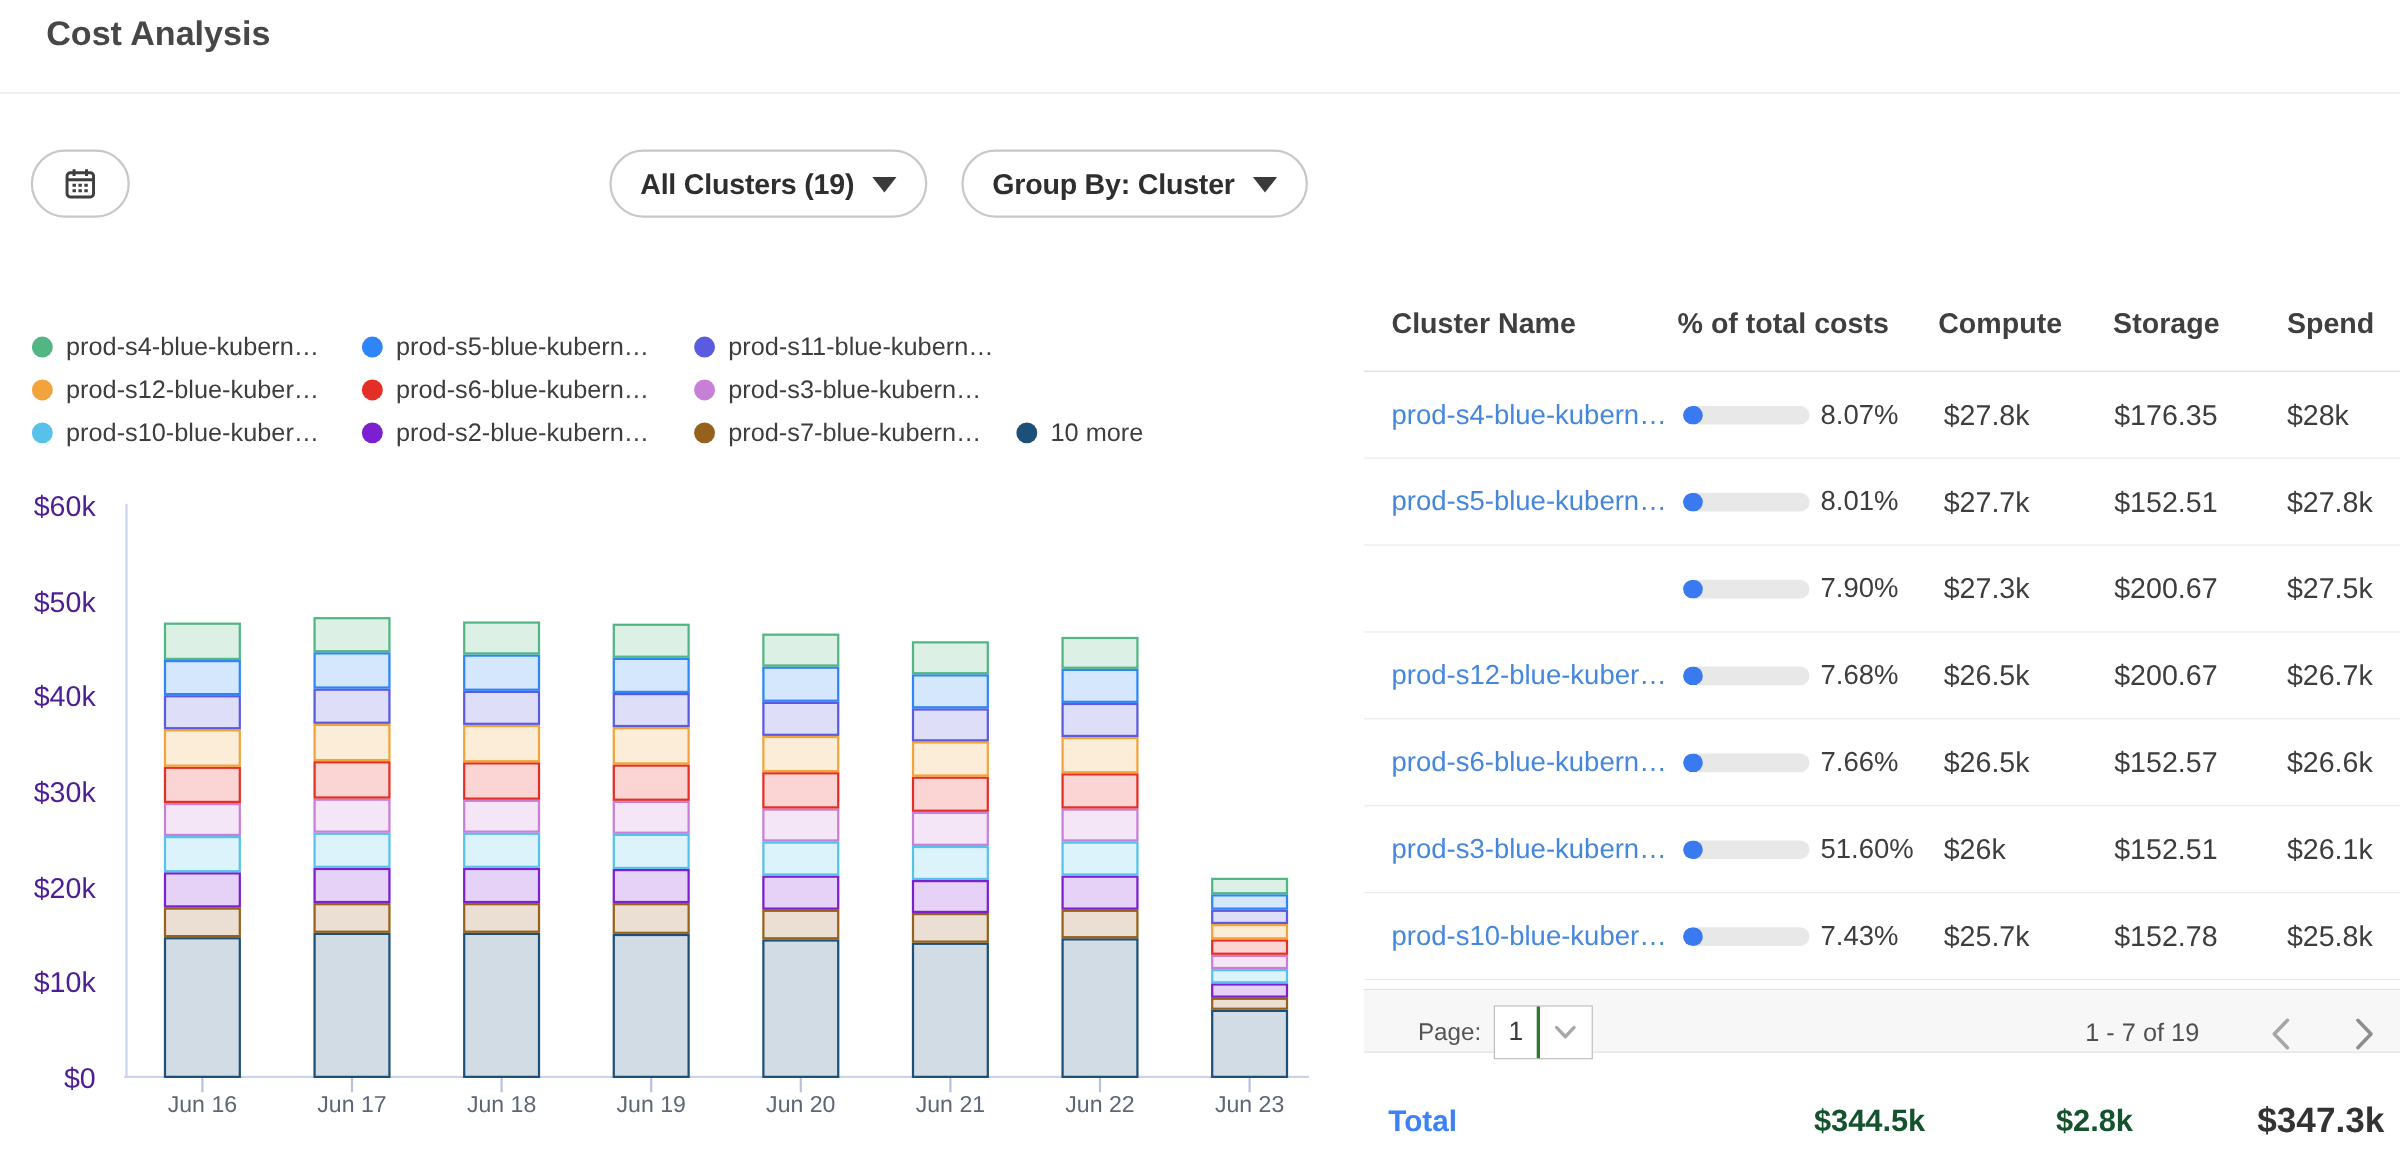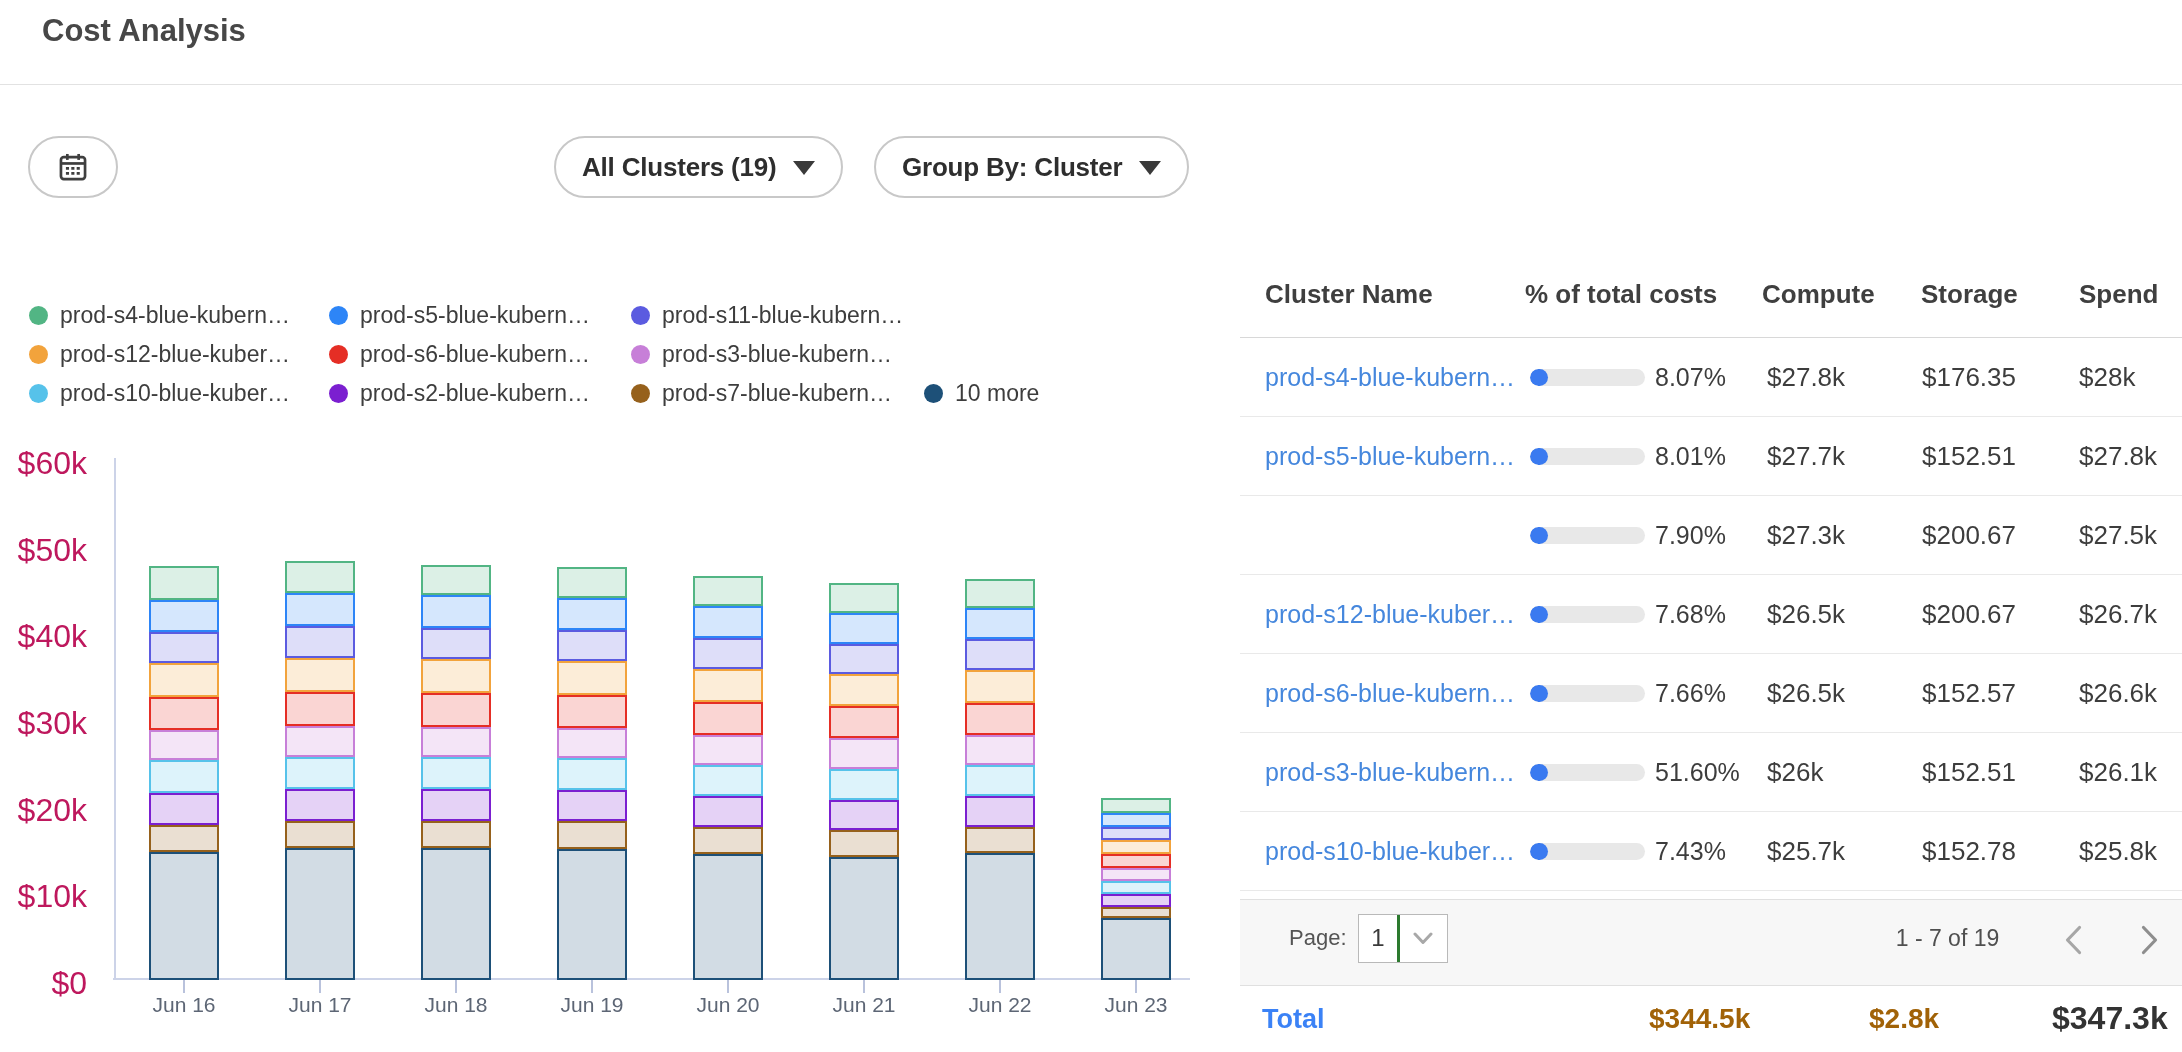--- a/index.html
+++ b/index.html
@@ -7,48 +7,48 @@
   .title { position:absolute; left:42px; top:13px; font-size:31px; font-weight:600; color:#474747; }
   .top-divider { position:absolute; left:0; top:84px; width:2182px; height:1px; background:#e2e2e2; }
   .pill { position:absolute; top:136px; height:62px; border:2px solid #c8c8c8; border-radius:32px; background:#fff; display:flex; align-items:center; gap:16px; padding:0 26px; font-size:26px; font-weight:700; color:#2e2e2e; letter-spacing:-0.2px; cursor:pointer; white-space:nowrap; }
   #pill-time { left:28px; } #pill-clusters { left:554px; } #pill-group { left:874px; }
   .tri { width:0; height:0; border-left:11px solid transparent; border-right:11px solid transparent; border-top:14px solid #3a3a3a; margin-top:2px; }
   #legend { position:absolute; left:29px; top:302px; width:1210px; height:120px; }
   .legend-item { position:absolute; display:flex; align-items:center; gap:12px; height:26px; }
   .legend-dot { width:19px; height:19px; border-radius:50%; flex:none; }
   .legend-label { font-size:23px; color:#3d3d3d; white-space:nowrap; }
   #plot { position:absolute; left:0; top:440px; width:1250px; height:612px; }
-  .ylab { position:absolute; left:0; width:87px; text-align:right; font-size:32px; color:#be185d; }
+  .ylab { position:absolute; left:0; width:87px; text-align:right; font-size:26px; color:#4c1d95; }
   .axis-v { position:absolute; left:114px; top:18px; width:2px; height:522px; background:#ccd3e8; }
   .axis-h { position:absolute; left:113px; top:538px; width:1077px; height:2px; background:#ccd3e8; }
   .tick { position:absolute; top:540px; width:2px; height:13px; background:#b9c2dc; }
   .seg { position:absolute; width:70px; border:2px solid; }
   .xlab { position:absolute; top:553px; width:140px; text-align:center; font-size:21px; color:#5d6675; }
   #table { position:absolute; left:1240px; top:270px; width:942px; height:782px; }
   .th { position:absolute; top:9px; font-size:26px; font-weight:600; color:#3f3f3f; }
   .thead-line { position:absolute; left:0; top:67px; width:942px; height:1px; background:#d8d8d8; }
   #rows { position:absolute; left:0; top:68px; width:942px; }
   .row { position:relative; height:79px; border-bottom:1px solid #e9e9e9; }
   .link { position:absolute; left:25px; top:0; line-height:78px; color:#4587dd; font-size:25px; cursor:pointer; }
   .pctbar { position:absolute; left:290px; top:31px; width:115px; height:17px; border-radius:9px; background:#e8e8e8; overflow:hidden; }
   .pctfill { position:absolute; left:0; top:0; width:18px; height:17px; border-radius:9px; background:#3a7af0; }
   .pct { position:absolute; left:415px; line-height:78px; font-size:25px; color:#3d3d3d;text-align:center; }
   .val { position:absolute; line-height:78px; font-size:26px; color:#3d3d3d; }
   .c-compute { left:527px; } .c-storage { left:682px; } .c-spend { left:839px; }
-  #pager { position:absolute; left:0; top:629px; width:942px; height:87px; background:#f7f7f7; border-top:1px solid #e0e0e0; border-bottom:1px solid #e0e0e0; }
+  #pager { position:absolute; left:0; top:629px; width:942px; height:58px; background:#f7f7f7; border-top:1px solid #e0e0e0; border-bottom:1px solid #e0e0e0; }
   .page-label { position:absolute; left:49px; line-height:76px; font-size:22px; color:#545454; }
   .page-select { position:absolute; left:118px; top:14px; width:90px; height:49px; background:#fff; border:1.5px solid #b9b9b9; display:flex; cursor:pointer; }
   .sel-val { width:38px; text-align:center; line-height:46px; font-size:24px; color:#3a3a3a; }
   .sel-green { width:2.5px; height:100%; background:#2c7a2f; }
   .sel-chev { flex:1; display:flex; align-items:center; justify-content:center; }
   .range { position:absolute; left:620px; width:175px; text-align:center; line-height:76px; font-size:23px; color:#4f4f4f; }
   .chev { position:absolute; top:25px; cursor:pointer; }
   #total-row { position:absolute; left:0; top:707px; width:942px; height:75px; }
   .total-label { position:absolute; left:22px; top:27px; font-size:27px; font-weight:600; color:#3b82f6; }
-  .tv { position:absolute; top:26px; font-size:28px; font-weight:600; color:#a16207; }
+  .tv { position:absolute; top:26px; font-size:28px; font-weight:600; color:#14532d; }
   .tv-grand { font-size:32px; font-weight:700; color:#333; top:23px; }
 </style>
 </head>
 <body>
 
 <div class="title">Cost Analysis</div>
 <div class="top-divider"></div>
 
 <div class="pill" id="pill-time">
   <svg width="34" height="34" viewBox="0 0 24 24" fill="none" stroke="#3f3f3f" stroke-width="1.9">

